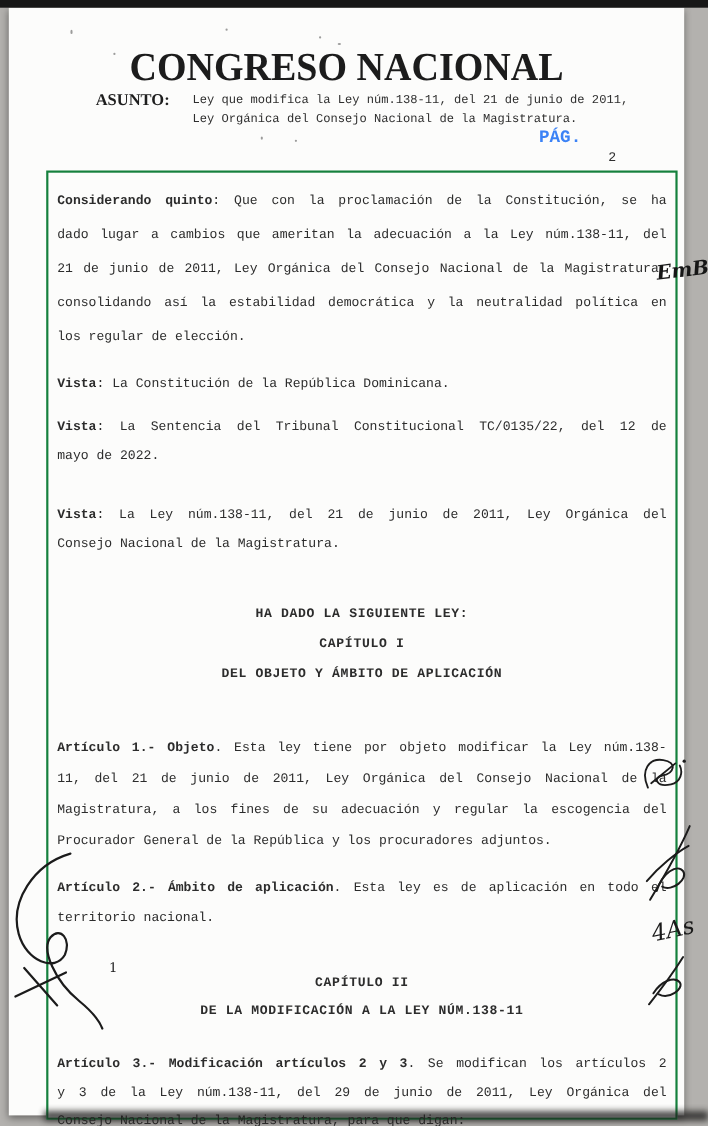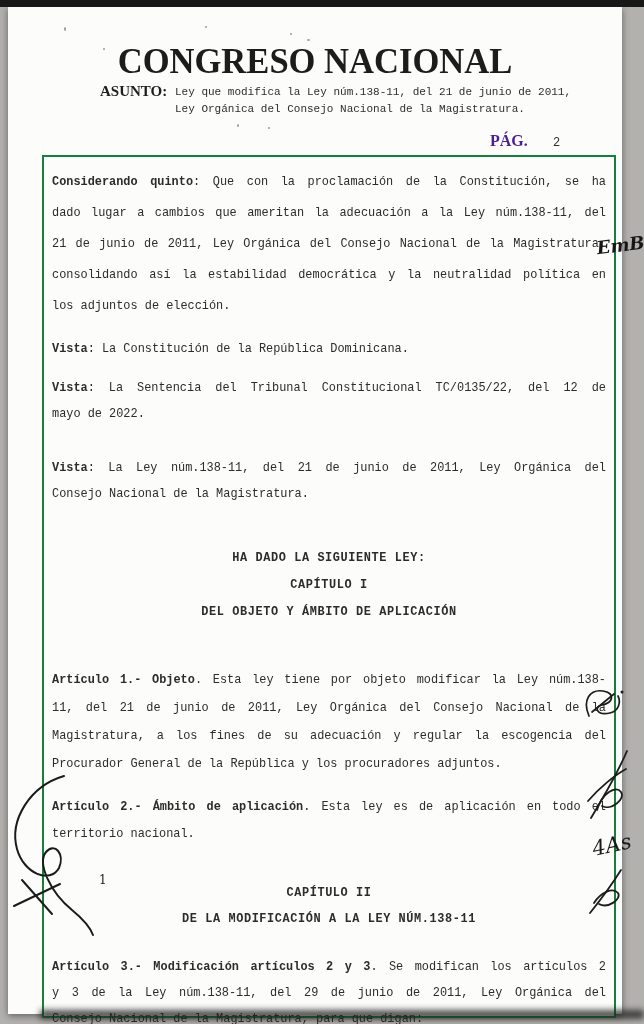--- a/index.html
+++ b/index.html
@@ -19,32 +19,32 @@
     background:#1f1e1d; filter:blur(3px); opacity:.8;
   }
   
   .doc-title {
     position:absolute; left:0; top:34px; width:614px; text-align:center;
     font-family:"Liberation Serif","DejaVu Serif",serif; font-weight:bold;
     font-size:36px; letter-spacing:0px; color:#1c1c1c; line-height:40px;
     transform:scaleX(.96);
   }
   .asunto-label {
-    position:absolute; left:92px; top:76px;
+    position:absolute; left:79px; top:76px;
     font-family:"Liberation Serif","DejaVu Serif",serif; font-weight:bold;
     font-size:15px; color:#1e1e1e;text-align:right;
   }
   .asunto-text {
     position:absolute; left:167px; top:77px; width:420px;
     font-size:11px; line-height:17px; white-space:pre-line; color:#2e2e2e;
   }
   .pag-label {
-    position:absolute; left:482px; top:125px;
-    font-family:Liberation Serif, serif; font-weight:bold;
-    font-size:16px; color:#4c1d95;
+    position:absolute; left:482px; top:109px;
+    font-family:Liberation Mono, monospace; font-weight:bold;
+    font-size:16px; color:#3b82f6;
   }
   .pag-number { position:absolute; left:545px; top:129px; font-size:12px; color:#2e2e2e; }
   
   .content-box {
     position:absolute; left:34px; top:148px; width:554px; height:851px;
     border:2px solid #15803d; padding:8px 8px 0 8px; background:#fcfcfb;
     font-size:11.9px; color:#2c2c2c;
   }
   .line { text-align:justify; text-align-last:justify; white-space:nowrap; }
   .line.last { text-align-last:left; }
@@ -79,21 +79,21 @@
 
     <div class="pag-label">PÁG.</div>
     <div class="pag-number">2</div>
 
     <div class="content-box">
       <div class="b-considerando">
           <div class="line"><span class="bold">Considerando quinto</span><span>: Que con la proclamación de la Constitución, se ha</span></div>
           <div class="line"><span>dado lugar a cambios que ameritan la adecuación a la Ley núm.138-11, del</span></div>
           <div class="line"><span>21 de junio de 2011, Ley Orgánica del Consejo Nacional de la Magistratura,</span></div>
           <div class="line"><span>consolidando así la estabilidad democrática y la neutralidad política en</span></div>
-          <div class="line last"><span>los adjuntos de elección.</span></div>
+          <div class="line last"><span>los regular de elección.</span></div>
         </div>
       <div class="b-vista1">
           <div class="line last"><span class="bold">Vista</span><span>: La Constitución de la República Dominicana.</span></div>
         </div>
       <div class="b-vista2">
           <div class="line"><span class="bold">Vista</span><span>: La Sentencia del Tribunal Constitucional TC/0135/22, del 12 de</span></div>
           <div class="line last"><span>mayo de 2022.</span></div>
         </div>
       <div class="b-vista3">
           <div class="line"><span class="bold">Vista</span><span>: La Ley núm.138-11, del 21 de junio de 2011, Ley Orgánica del</span></div>

